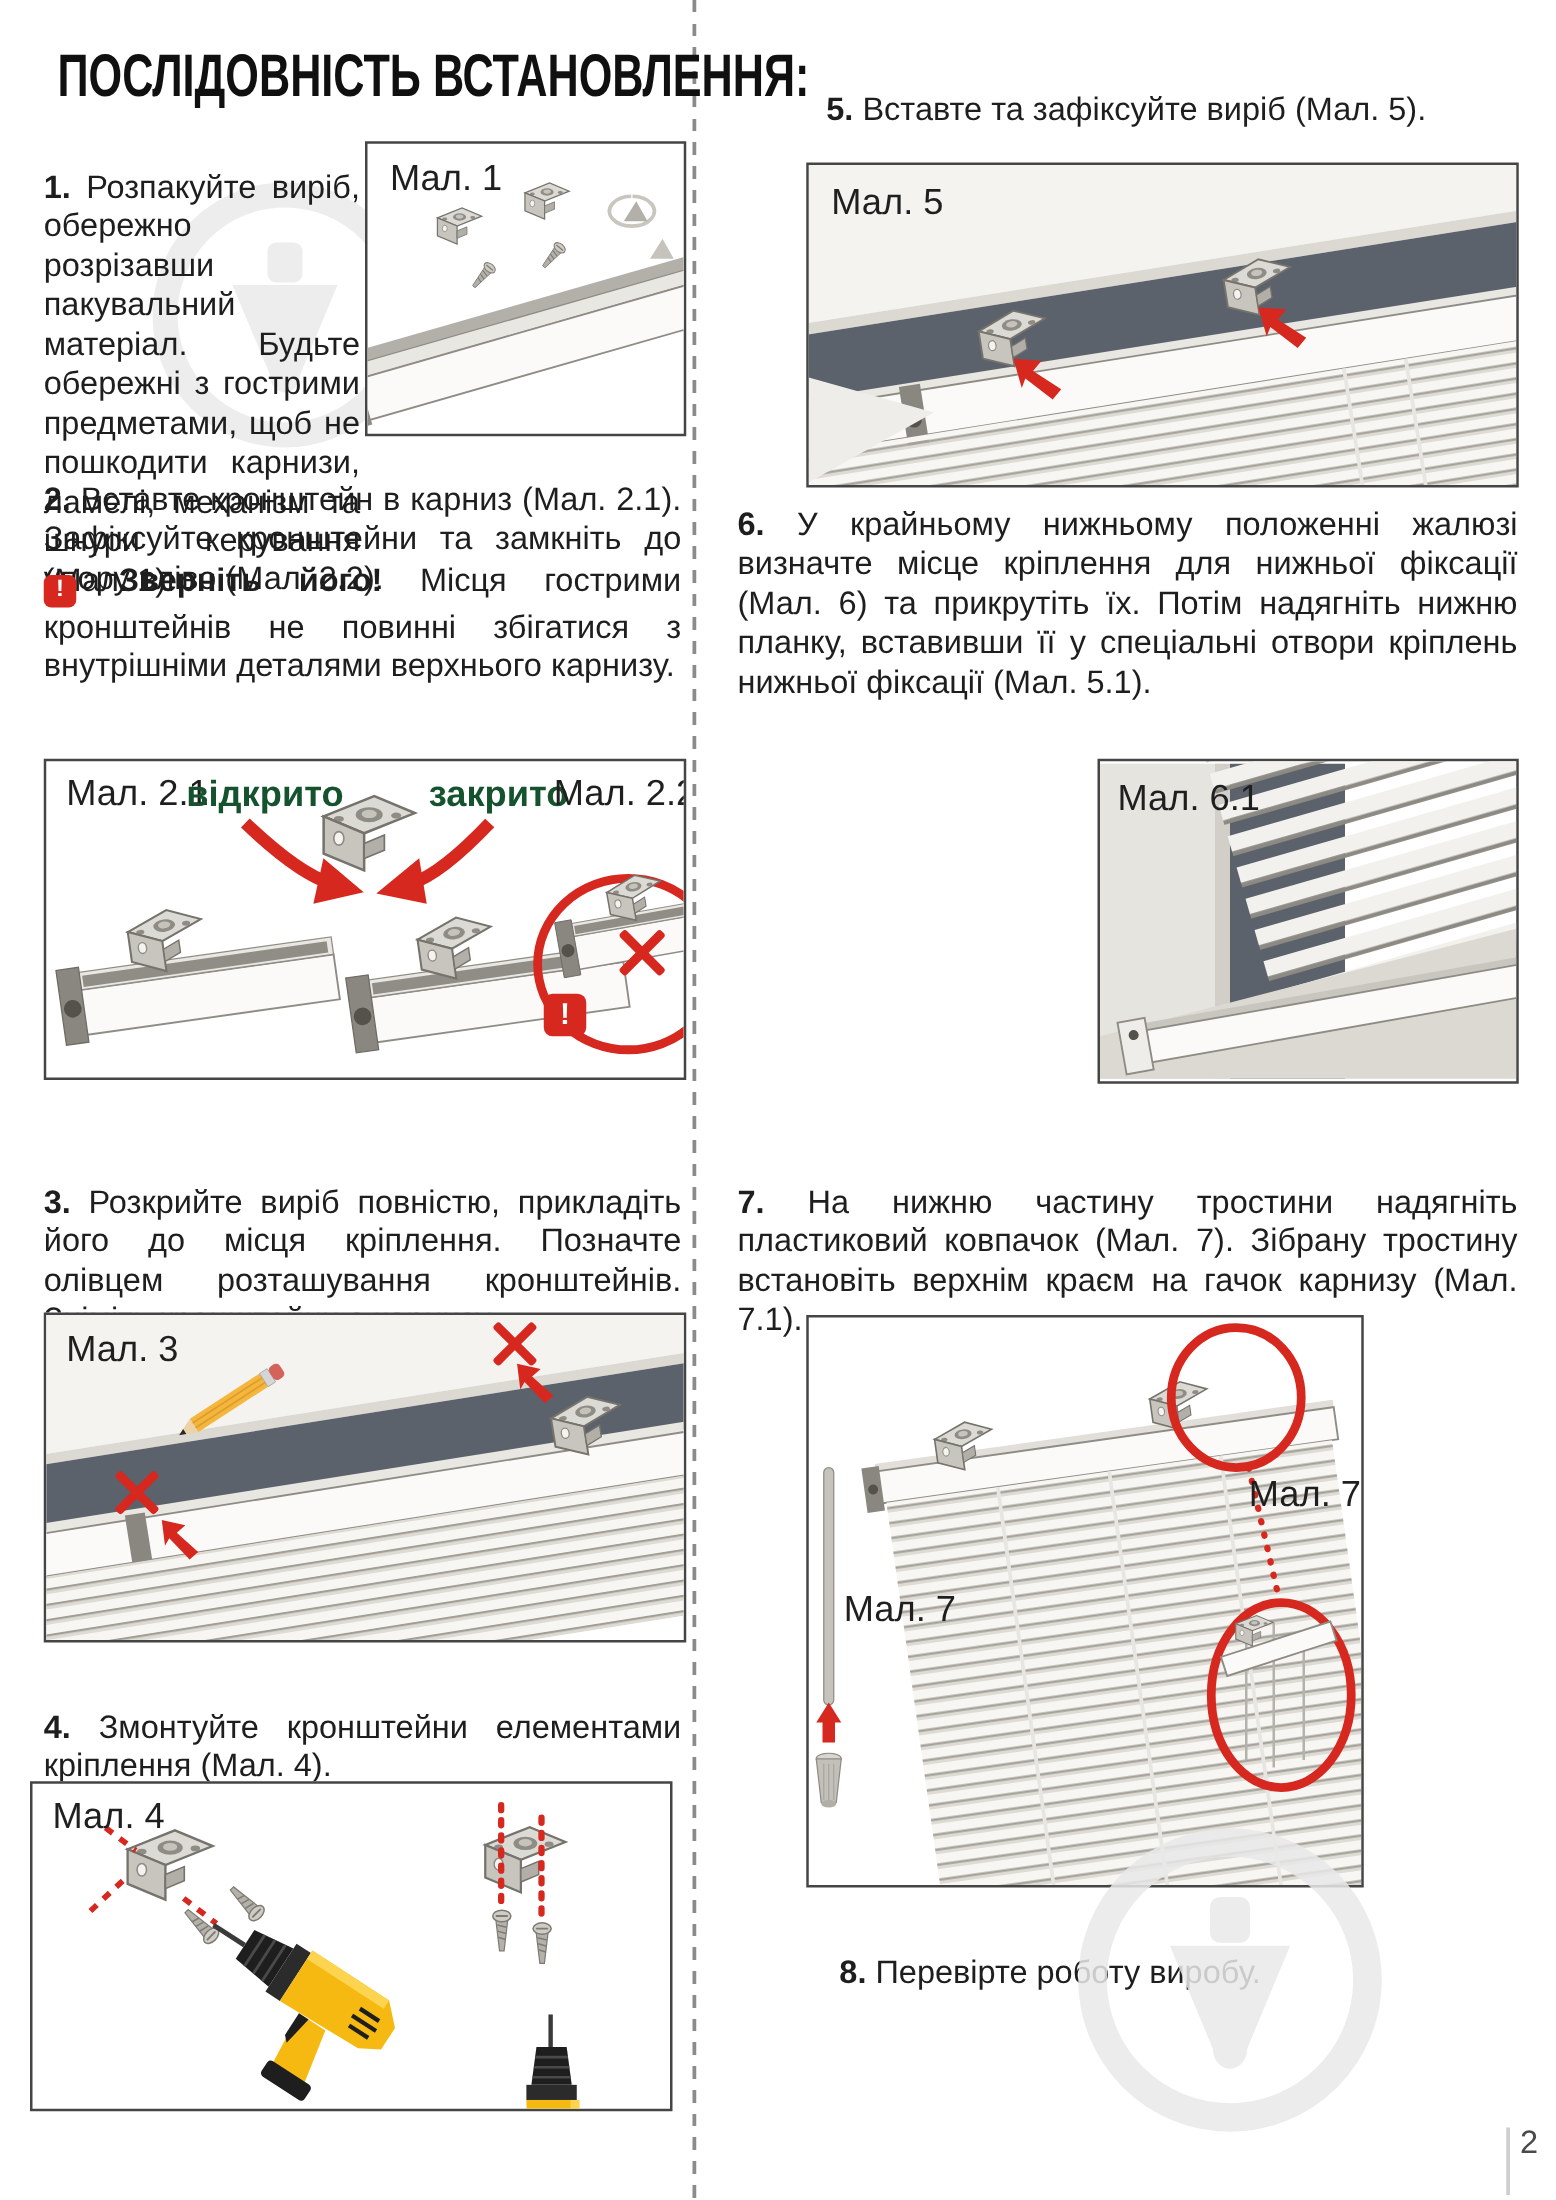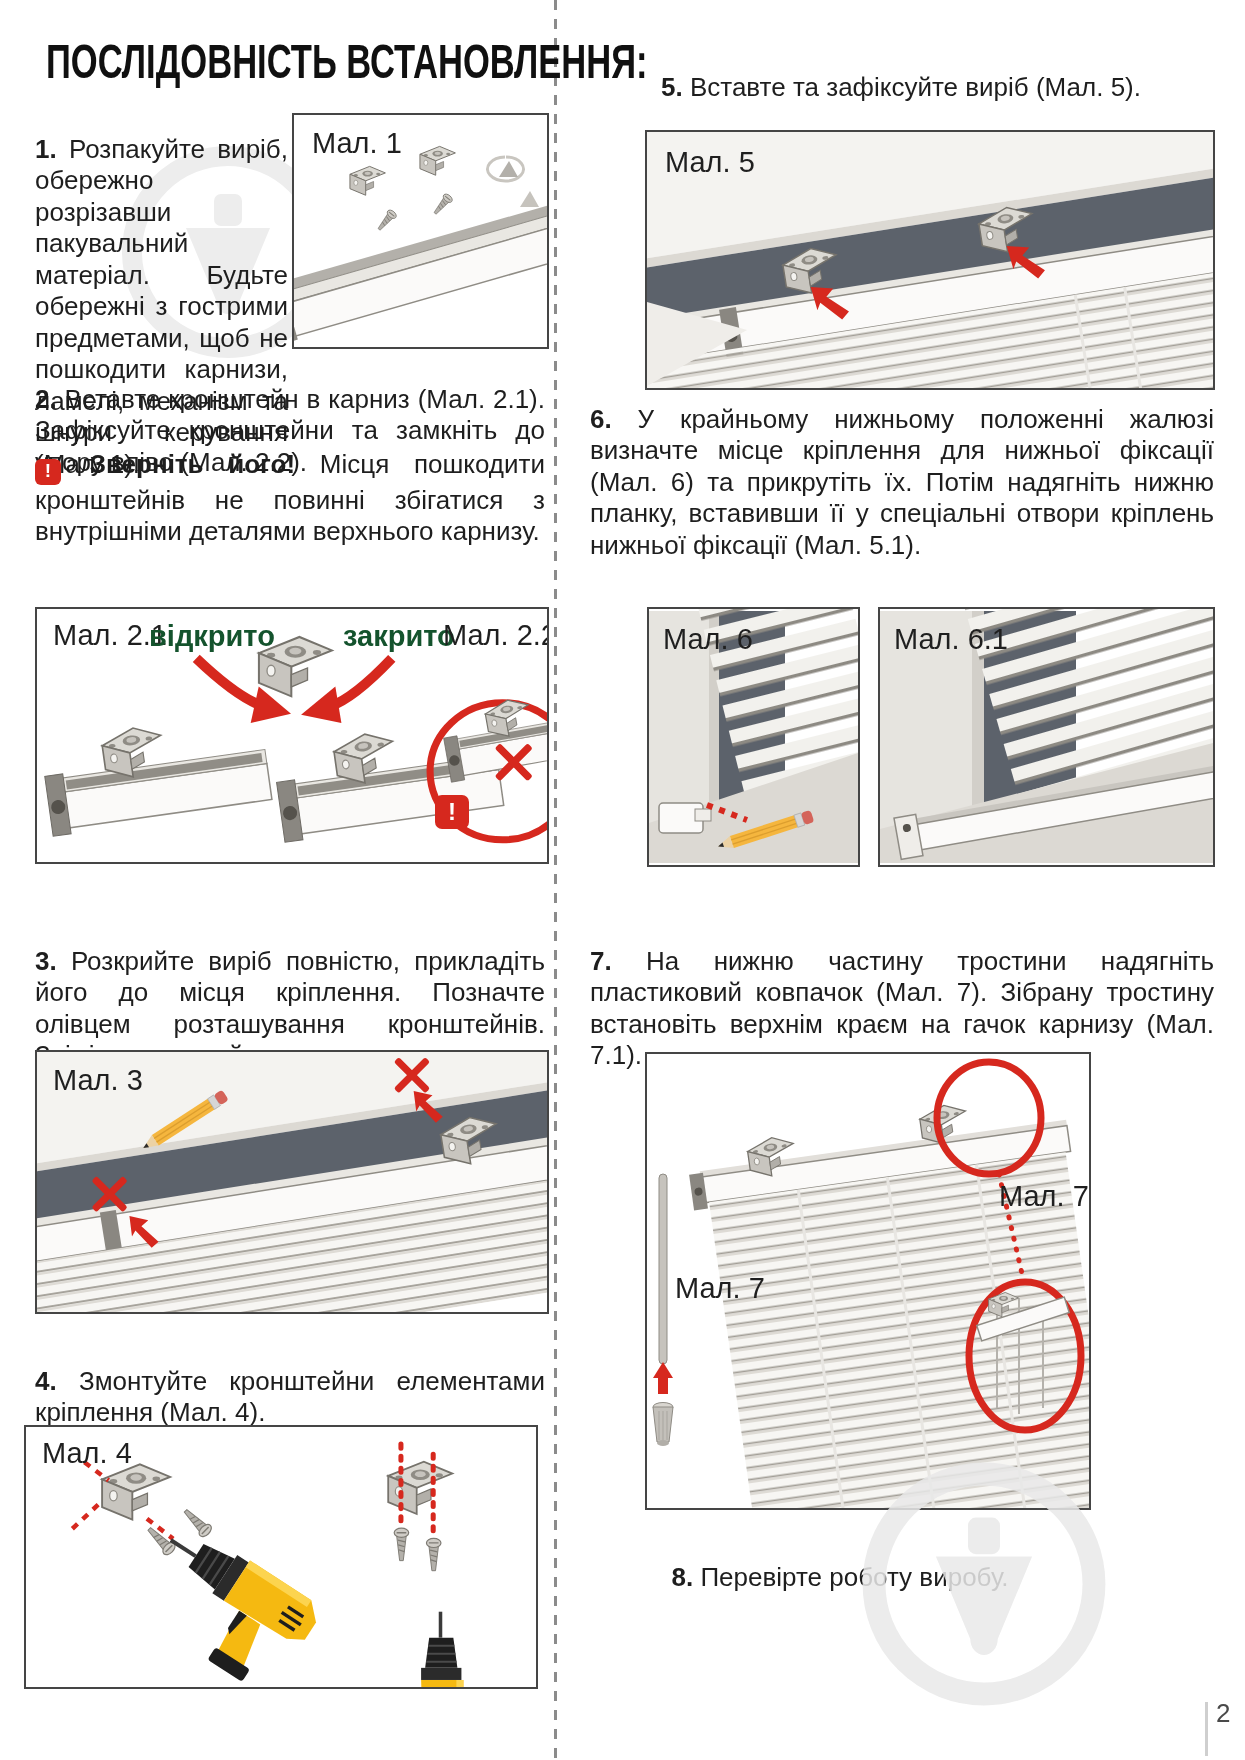--- a/index.html
+++ b/index.html
@@ -147,21 +147,21 @@
       <use href="#bracketSym" width="42" height="37" transform="translate(122,26)"></use>
       <polygon points="205,62 215,46 224,62" fill="#b3b0aa"></polygon>
       <polygon points="226,92 236,76 245,92" fill="#c6c3bd"></polygon>
       <use href="#screwSym" width="12" height="26" transform="translate(96,92) rotate(40)"></use>
       <use href="#screwSym" width="12" height="26" transform="translate(152,76) rotate(40)"></use>
     </svg>
     <div class="flabel" style="left:18px;top:12px">Мал. 1</div>
   </div>
 
   <p class="step" style="left:35px;top:358px;width:510px"><b class="n">2.</b> <span>Вставте кронштейн в карниз (Мал. 2.1). Зафіксуйте кронштейни та замкніть до упору вліво (Мал. 2.2).</span></p>
-  <p class="step" style="left:35px;top:423px;width:510px"><span class="wbadge">!</span> <b>Зверніть його!</b> <span>Місця пошкодити кронштейнів не повинні збігатися з внутрішніми деталями верхнього карнизу.</span></p>
+  <p class="step" style="left:35px;top:423px;width:510px"><span class="wbadge">!</span> <b>Зверніть його!</b> <span>Місця гострими кронштейнів не повинні збігатися з внутрішніми деталями верхнього карнизу.</span></p>
 
   <div class="fig" style="left:35px;top:607px;width:510px;height:253px">
     <svg class="art" viewBox="0 0 506 249">
       <use href="#cornSym" width="230" height="120" transform="translate(2,122) rotate(-8 0 60)"></use>
       <use href="#cornSym" width="230" height="120" transform="translate(232,128) rotate(-8 0 60)"></use>
       <use href="#bracketSym" width="86" height="75" transform="translate(212,16)"></use>
       <path d="M158 48 Q200 88 226 96" stroke="#d6281e" stroke-width="10" fill="none"></path>
       <polygon points="220,76 252,103 212,112" fill="#d6281e"></polygon>
       <path d="M352 48 Q314 88 290 96" stroke="#d6281e" stroke-width="10" fill="none"></path>
       <polygon points="296,76 262,104 302,112" fill="#d6281e"></polygon>
@@ -246,38 +246,20 @@
         <use href="#arrowSym" width="40" height="40" transform="translate(158,132)"></use>
         <use href="#arrowSym" width="40" height="40" transform="translate(358,122)"></use>
       </g>
       <polygon points="0,168 100,196 0,252" fill="#efede9"></polygon>
     </svg>
     <div class="flabel" style="left:18px;top:14px">Мал. 5</div>
   </div>
 
   <p class="step" style="left:590px;top:378px;width:624px"><b class="n">6.</b> <span>У крайньому нижньому положенні жалюзі визначте місце кріплення для нижньої фіксації (Мал. 6) та прикрутіть їх. Потім надягніть нижню планку, вставивши її у спеціальні отвори кріплень нижньої фіксації (Мал. 5.1).</span></p>
 
-  <div class="fig" style="left:647px;top:607px;width:209px;height:256px">
-    <svg class="art" viewBox="0 0 209 252">
-      <rect x="0" y="0" width="66" height="252" fill="#e6e4df"></rect>
-      <rect x="60" y="0" width="10" height="252" fill="#d2cfc9"></rect>
-      <rect x="70" y="0" width="66" height="252" fill="#5c626b"></rect>
-      <g transform="rotate(-14 140 80)">
-        <rect x="72" y="-40" width="150" height="250" fill="url(#slatsGapP)"></rect>
-      </g>
-      <polygon points="0,212 209,142 209,252 0,252" fill="#dcd9d3"></polygon>
-      <g>
-        <rect x="10" y="192" width="44" height="30" rx="4" fill="#fbfaf9" stroke="#8f8c85" stroke-width="1.5"></rect>
-        <rect x="46" y="198" width="16" height="12" fill="#efede9" stroke="#8f8c85" stroke-width="1"></rect>
-      </g>
-      <line x1="58" y1="194" x2="98" y2="209" stroke="#d6281e" stroke-width="6" stroke-dasharray="6 7"></line>
-      <use href="#pencilSym" width="100" height="20" transform="translate(66,226) rotate(-18)"></use>
-    </svg>
-    <div class="flabel" style="left:14px;top:14px">Мал. 6</div>
-  </div>
 
   <div class="fig" style="left:878px;top:607px;width:333px;height:256px">
     <svg class="art" viewBox="0 0 333 252">
       <rect x="0" y="0" width="100" height="252" fill="#e6e4df"></rect>
       <rect x="92" y="0" width="12" height="252" fill="#d2cfc9"></rect>
       <rect x="104" y="0" width="92" height="252" fill="#5c626b"></rect>
       <g transform="rotate(-16 220 70)">
         <rect x="110" y="-60" width="260" height="240" fill="url(#slatsGapP)"></rect>
       </g>
       <polygon points="0,218 333,132 333,252 0,252" fill="#dcd9d3"></polygon>

